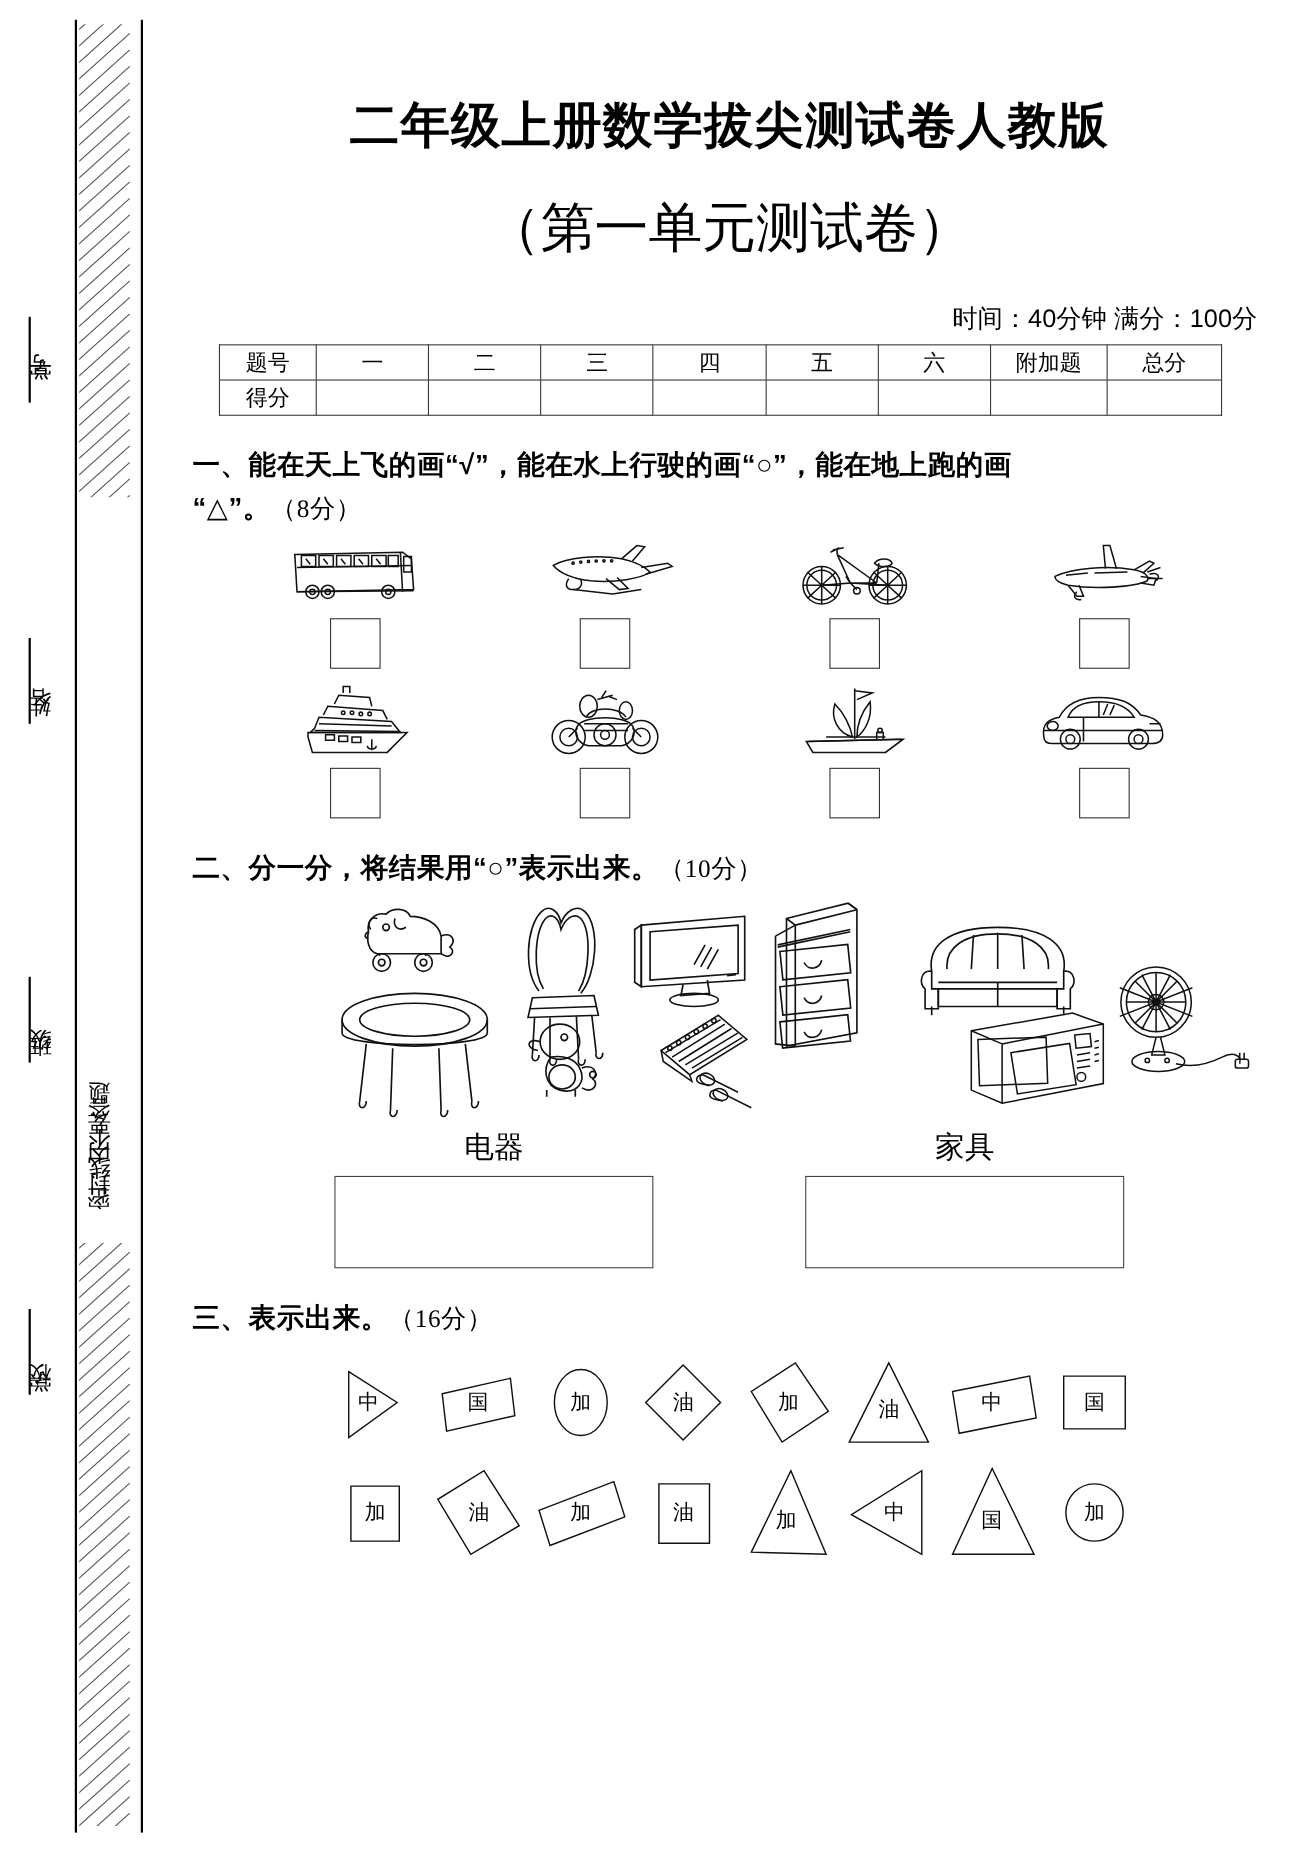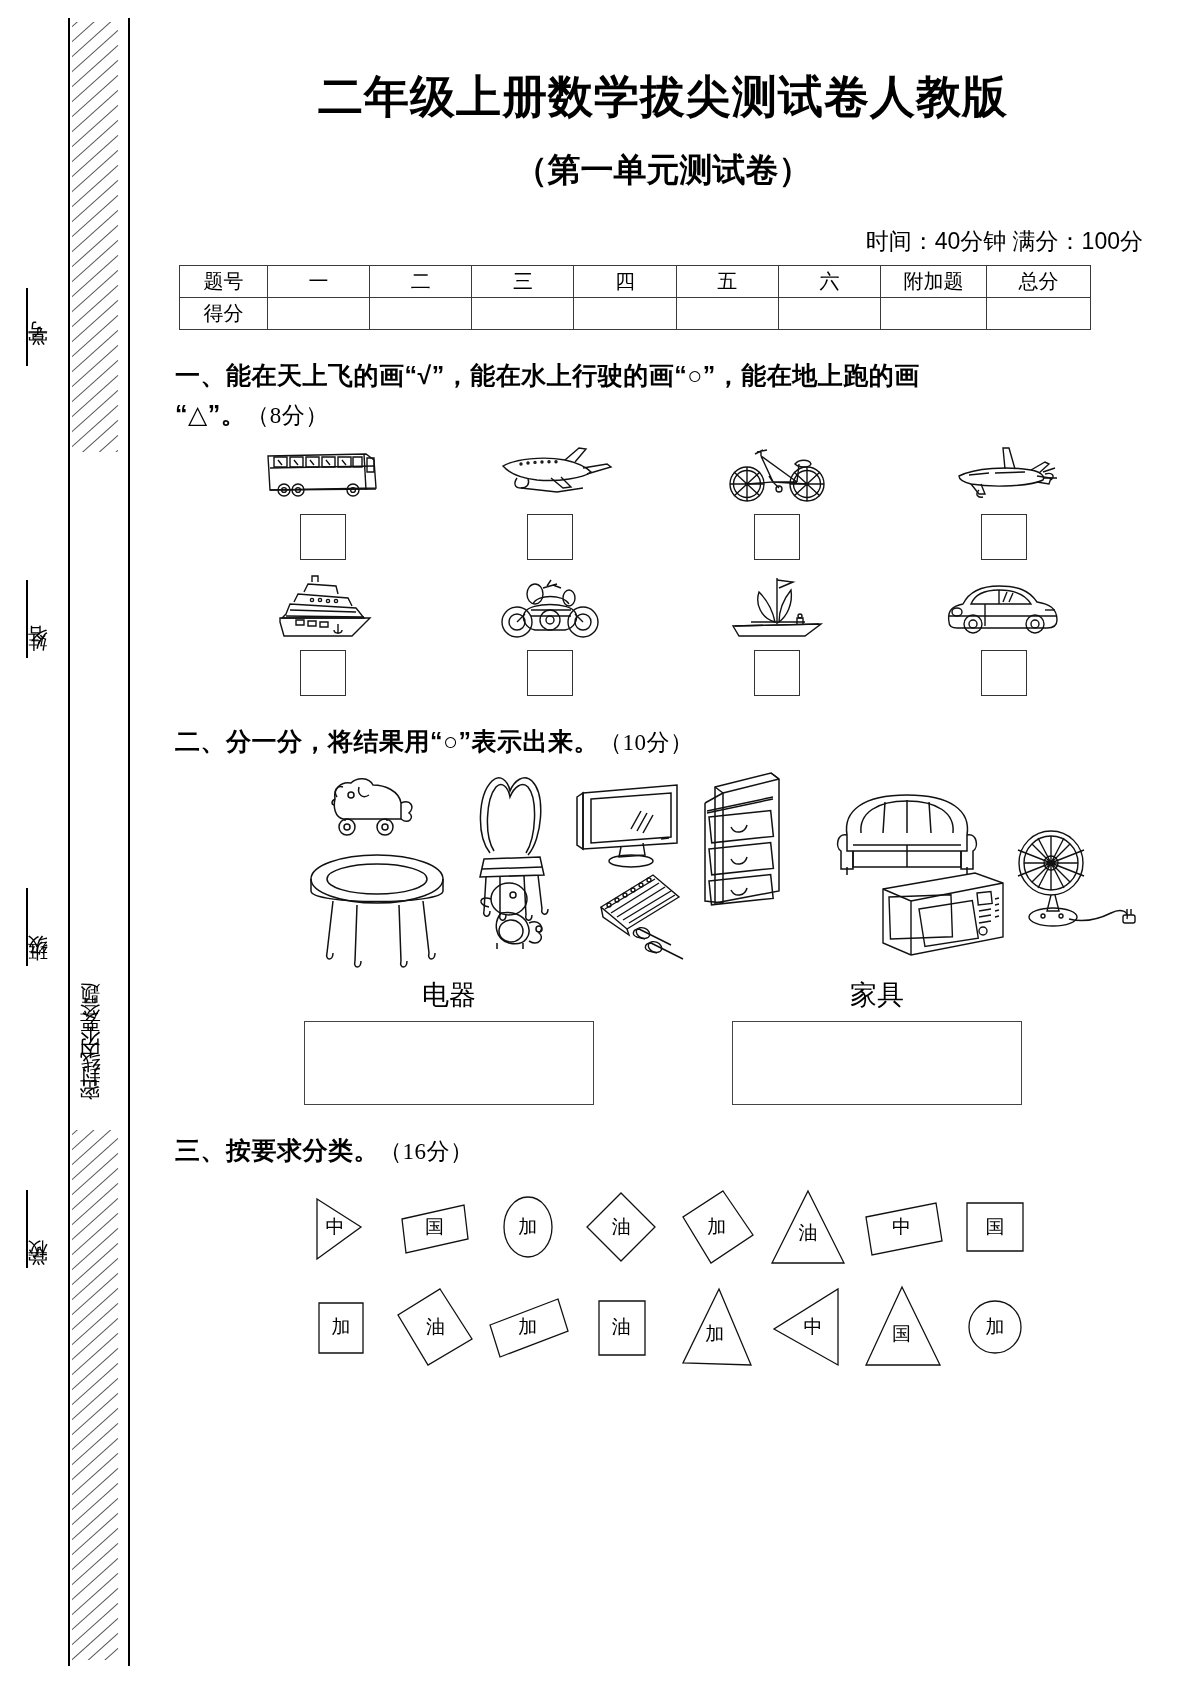--- a/index.html
+++ b/index.html
@@ -78,54 +78,54 @@
   .field-rule {
     position: absolute;
     left: 26px;
     width: 2px;
     background: #000;
   }
 
   
   .sheet {
     position: absolute;
-    left: 135px; top: 0;
+    left: 135px; top: 17px;
     width: 1056px; height: 1188px;
     padding: 0 40px;
   }
 
   .title1 {
     text-align: center;
     font-size: 45px;
     font-weight: bold;
     letter-spacing: 1px;
     margin-top: 72px;
     font-family: "Liberation Sans", "DejaVu Sans", sans-serif;
     line-height: 1.12;
   }
   .title2 {
     text-align: center;
-    font-size: 33px;
-    font-weight: bold;
-    margin-top: 26px;
+    font-size: 49px;
+    font-weight: normal;
+    margin-top: 36px;
     font-family: "Liberation Sans", "DejaVu Sans", sans-serif;
   }
   .meta-line {
     text-align: right;
     font-size: 23px;
     margin-top: 33px;
     padding-right: 8px;
     font-family: "Liberation Sans", "DejaVu Sans", sans-serif;
   }
 
   table.score {
     width: 912px;
     border-collapse: collapse;
     margin-top: 8px;
-    margin-left: 4px;
+    margin-left: 24px;
     table-layout: fixed;
   }
   table.score td {
     border: 1px solid #3a3a3a;
     height: 32px;
     text-align: center;
     font-size: 20px;
     font-family: "Liberation Serif", "DejaVu Serif", serif;
   }
   table.score td.lbl { width: 88px; }
@@ -711,21 +711,21 @@
       <div class="cat-name">电器</div>
       <div class="cat-box"></div>
     </div>
     <div class="cat-col">
       <div class="cat-name">家具</div>
       <div class="cat-box"></div>
     </div>
   </div>
 
   <div class="q-text" style="margin-top:26px;">
-    <span>三、按要求分类。</span><span class="pts">（16分）</span>
+    <span>三、表示出来。</span><span class="pts">（16分）</span>
   </div>
 
   <div class="shape-row" style="margin-top:14px;">
     <div class="shape-cell">
       <svg class="art" width="92" height="88" viewBox="0 0 92 88">
           <polygon points="22,16 66,44 22,76" fill="none" stroke="#111" stroke-width="1.3"></polygon>
         </svg>
       <span class="glyph" style="margin-left:-12px;">中</span>
     </div>
     <div class="shape-cell">

